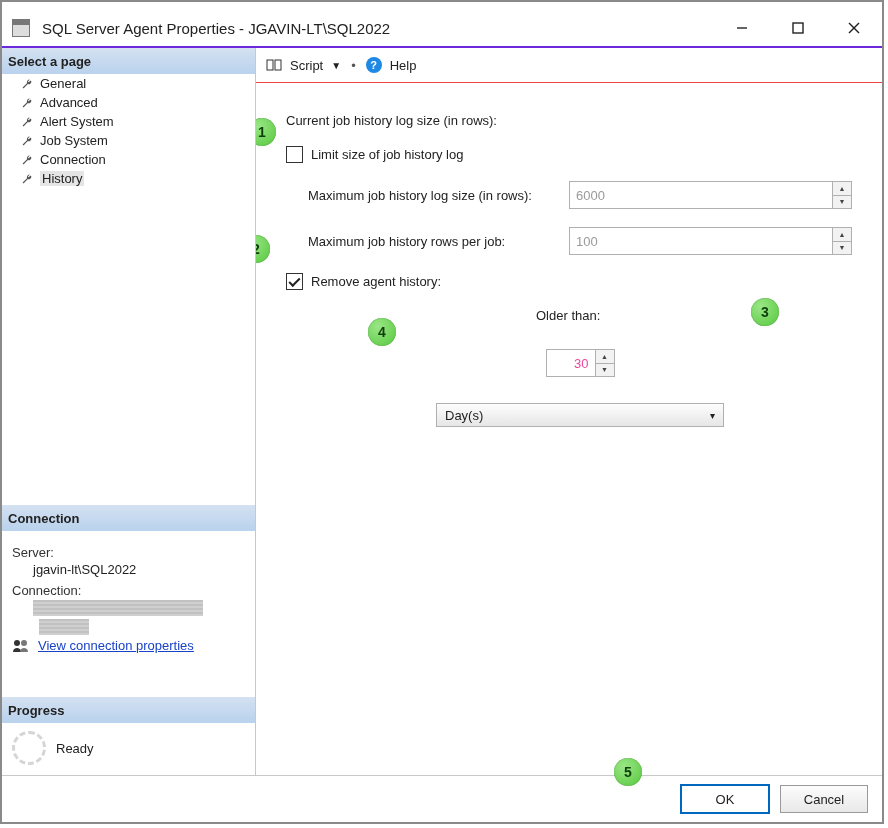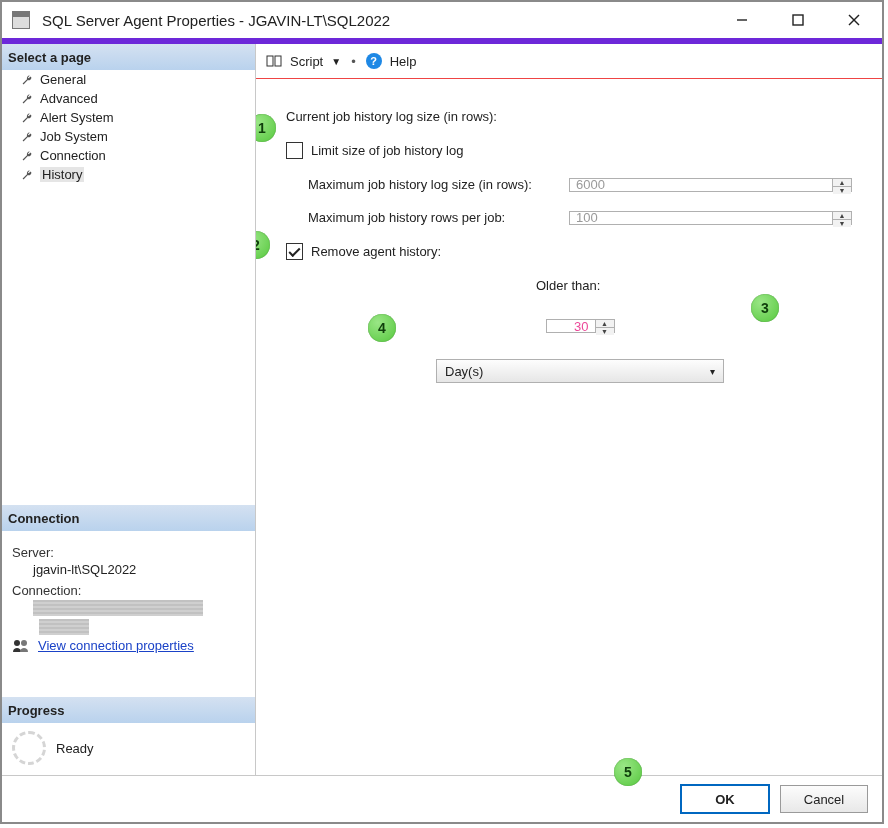--- a/index.html
+++ b/index.html
@@ -29,22 +29,22 @@
     box-sizing: border-box;
     background: var(--panel-bg);
     display: flex; flex-direction: column;
     position: relative;
   }
 
   
   .titlebar {
     height: 36px;
     display:flex; align-items:center;
-    padding: 0 0 0 10px;
-    border-bottom: 6px solid #6d28d9;
+    padding: 8px 0 0 10px;
+    border-bottom: 2px solid #6d28d9;
     background: var(--title-bar);
   }
   .titlebar .app-icon {
     width:16px; height:16px;
     border:1px solid #777;
     display:inline-block;
     margin-right:12px;
     background: linear-gradient(180deg,#777 0 30%, #ddd 30% 100%);
   }
   .titlebar .title {
@@ -171,21 +171,21 @@
     display:inline-flex; align-items:center; justify-content:center;
     background:#fff;
   }
   .checkbox.checked::after {
     content:""; display:block; width:9px; height:4px;
     border:2px solid #222; border-top:none; border-right:none;
     transform: translateY(-1px) rotate(-45deg);
   }
   .num-input {
     display:flex; align-items:stretch;
-    height:14px;
+    height:28px;
   }
   .num-input input {
     width: 250px;
     border:1px solid var(--input-border);
     border-right:none;
     padding: 0 6px;
     font: inherit;
     color: var(--disabled-fg);
     background: var(--disabled-bg);
   }
@@ -232,21 +232,20 @@
   }
   .btn {
     min-width:86px; height:26px;
     display:inline-flex; align-items:center; justify-content:center;
     border:1px solid #9a9a9a;
     background: linear-gradient(180deg,#fcfcfc,#e8e8e8);
   }
   .btn.default {
     border:2px solid #0067c0;
     background:#fff;
-    font-weight:bold;
   }
 </style>
 </head>
 <body>
 
 <div class="window">
 
   <div class="titlebar">
     <span class="app-icon"></span>
     <span class="title">SQL Server Agent Properties - JGAVIN-LT\SQL2022</span>

